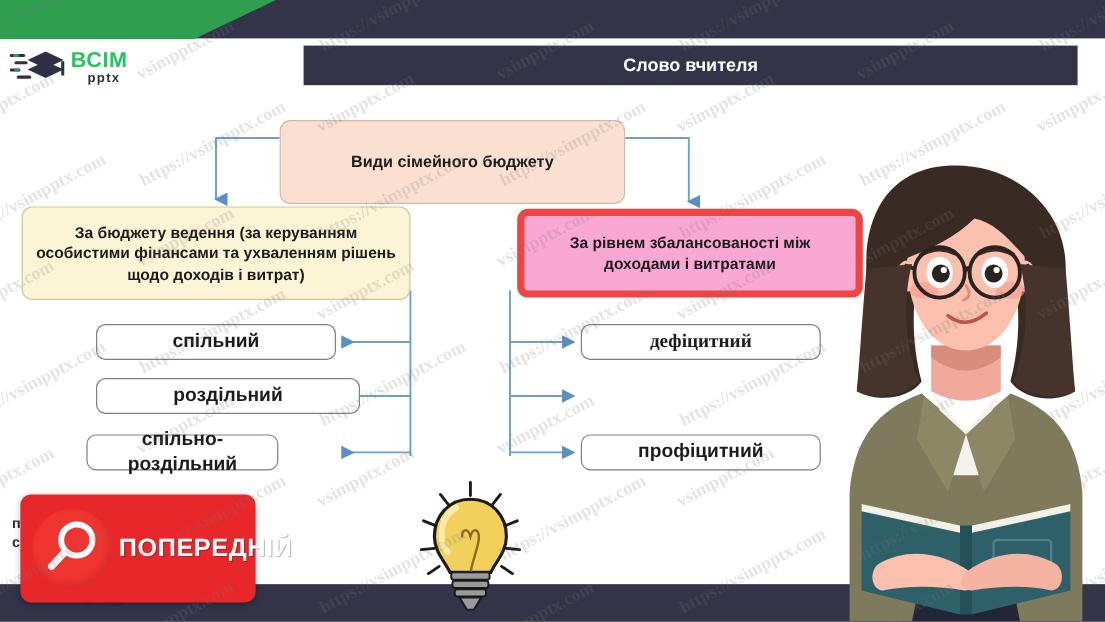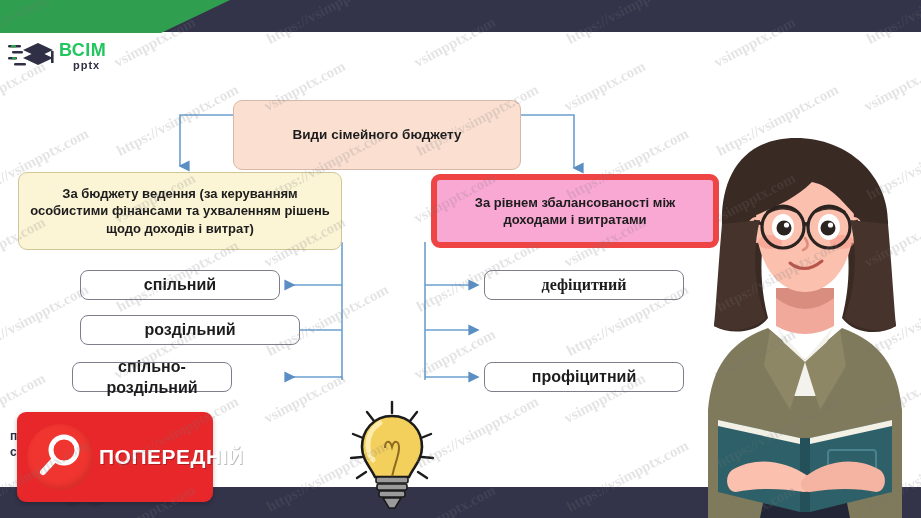--- a/index.html
+++ b/index.html
@@ -142,20 +142,23 @@
         <path d="M43 12 L43 24 L45.6 24 L45.6 12 Z" fill="#2f3045"></path>
       </svg>
     </div>
     <div class="logo-text">
       <div class="logo-title">ВСІМ</div>
       <div class="logo-sub">pptx</div>
     </div>
   </div>
 
 
+  <div class="title-bar">
+    <span>Слово вчителя</span>
+  </div>
 
   <div class="diagram">
 
     <svg class="conn-svg" viewBox="0 0 760 330">
       <defs>
         <marker id="ar-d" markerWidth="7" markerHeight="7" refX="3.5" refY="6" orient="auto">
           <path d="M0,0 L7,0 L3.5,7 Z" fill="#5b8fc4"></path>
         </marker>
         <marker id="ar-l" markerWidth="7" markerHeight="7" refX="6" refY="3.5" orient="auto">
           <path d="M7,0 L7,7 L0,3.5 Z" fill="#5b8fc4"></path>

